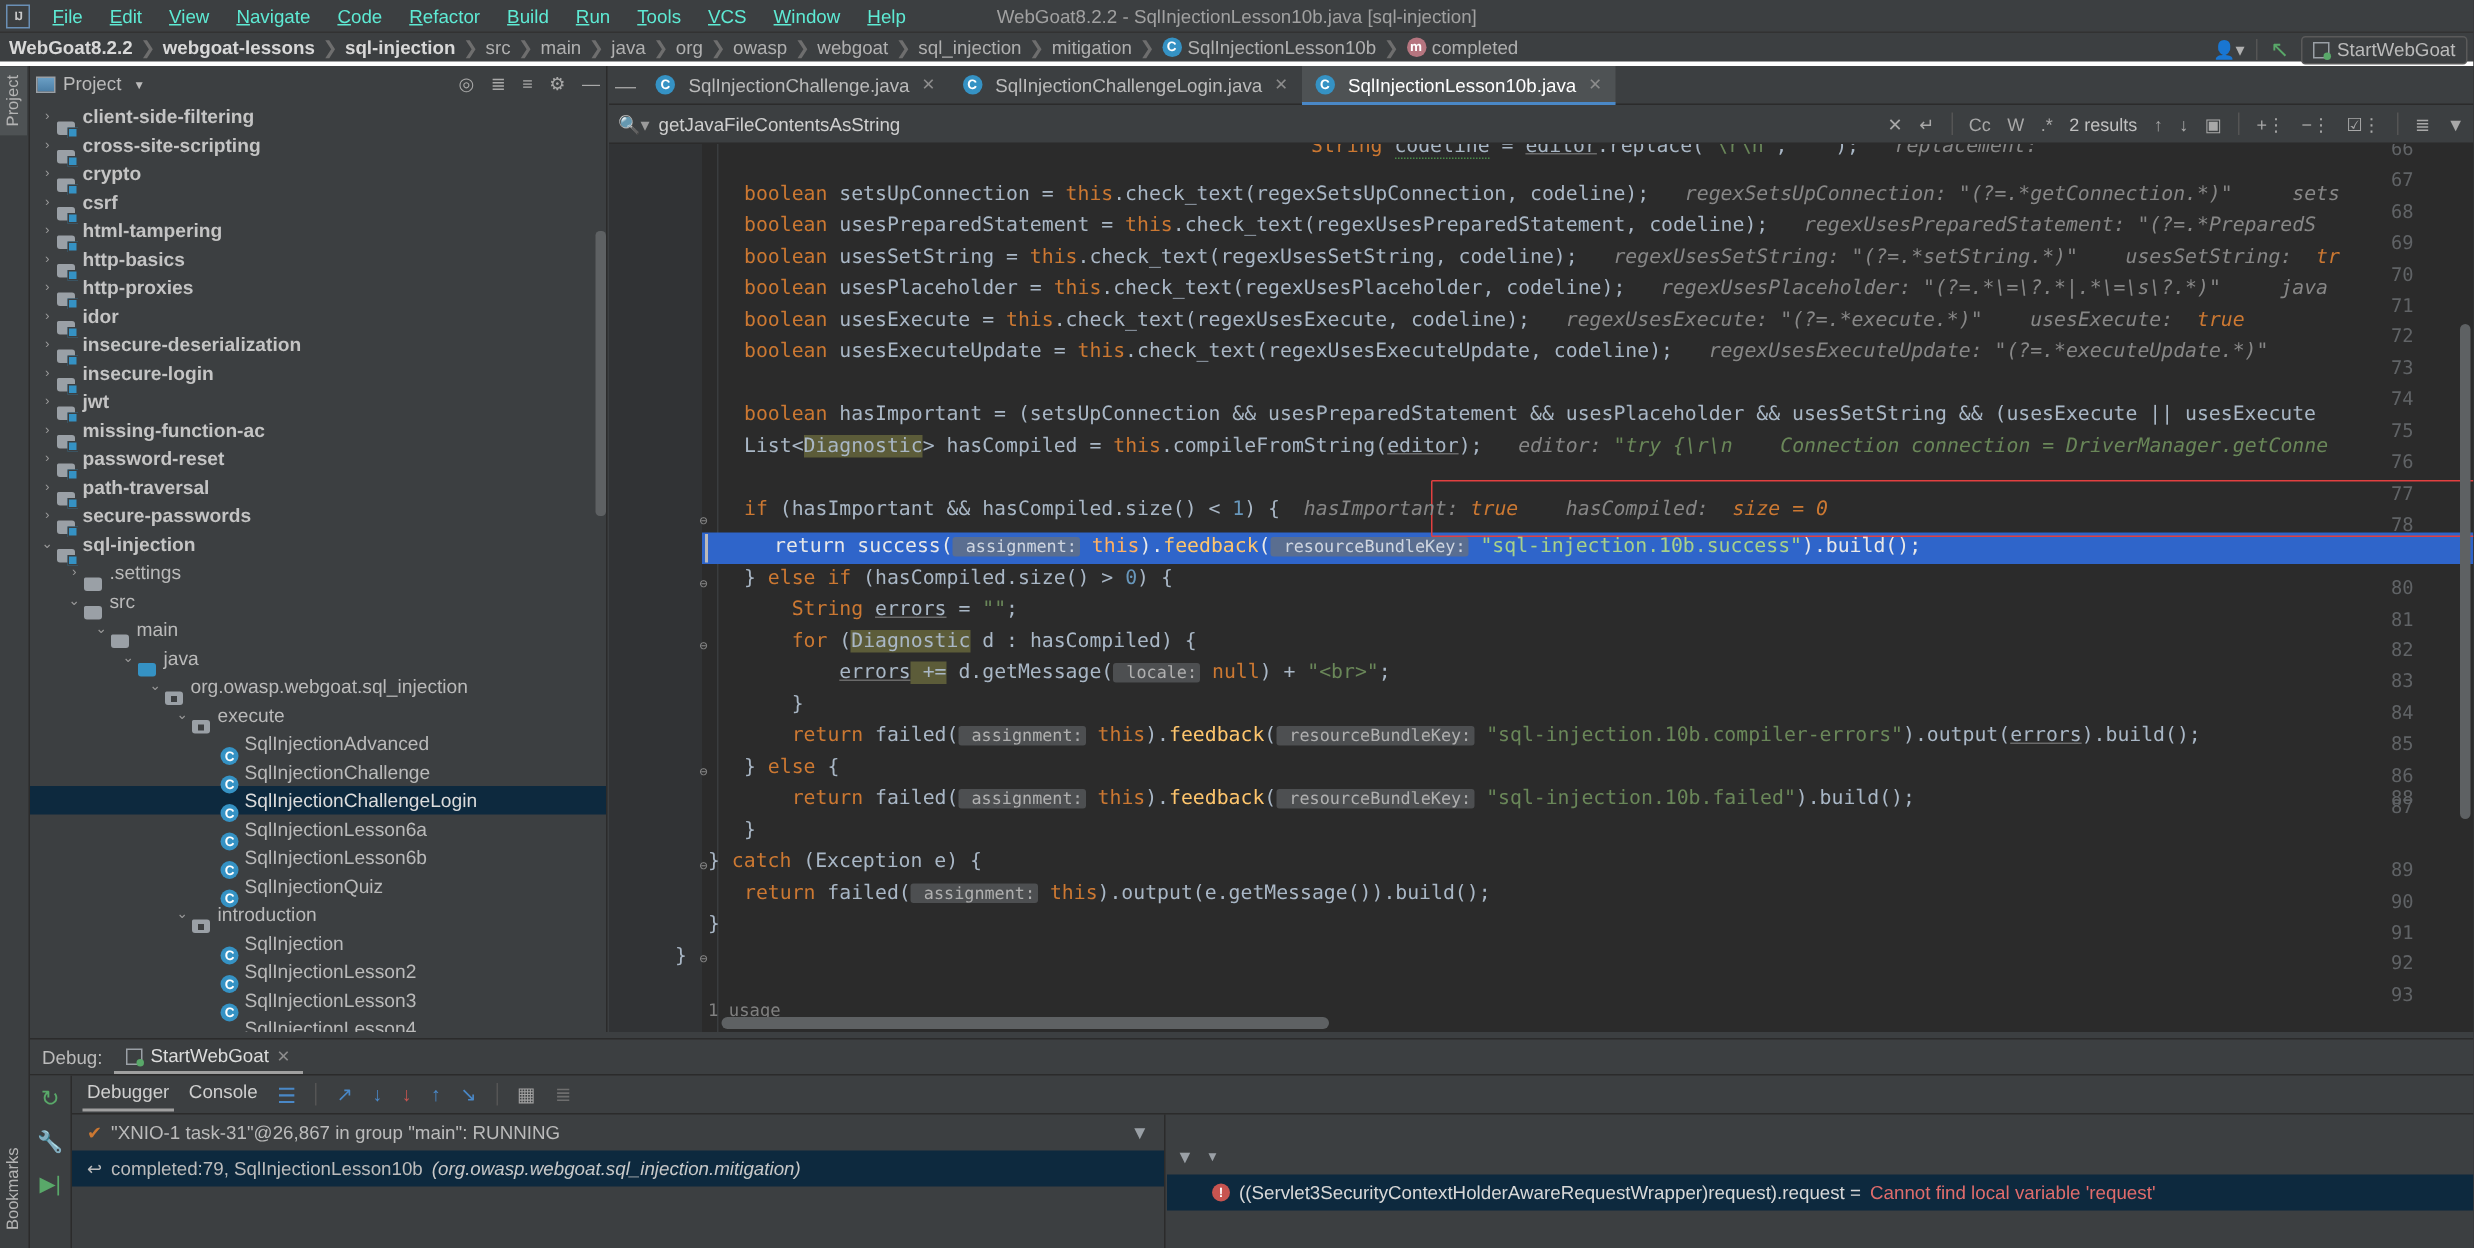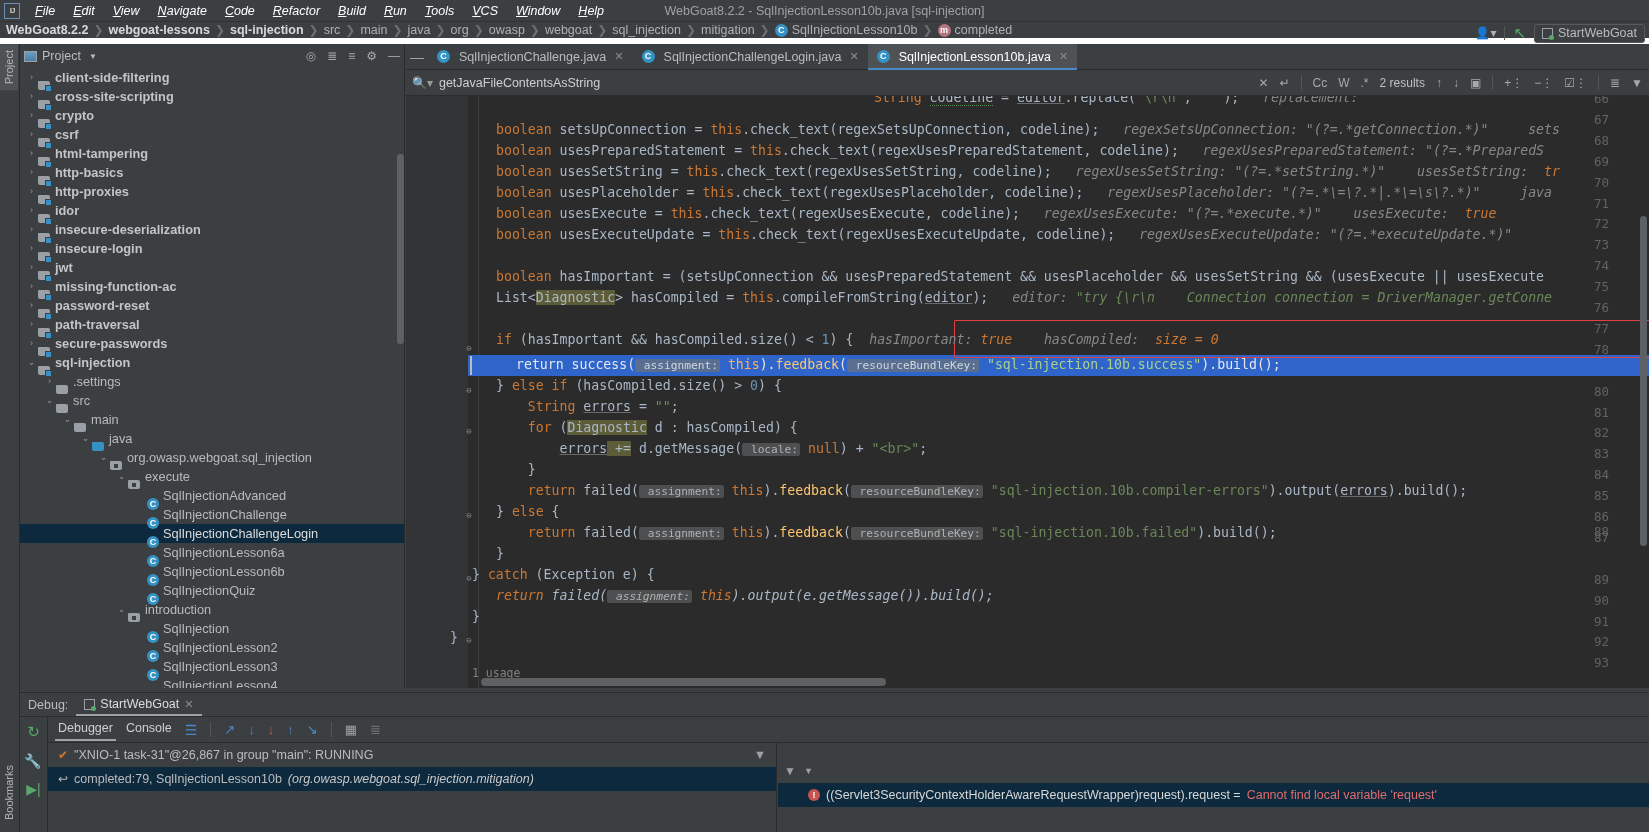--- a/index.html
+++ b/index.html
@@ -18,32 +18,32 @@
     position:relative; border-bottom:1px solid #323232;
   }
   .ij-logo {
     width:16px; height:16px; margin-left:4px; margin-right:6px;
     border:1px solid #6a8fb5; background:#3c3f41; color:#c8c8c8;
     font-size:8px; font-weight:bold; line-height:14px; text-align:center;
     font-family:"Liberation Sans", sans-serif; letter-spacing:-1px;
   }
   .menu { display:flex; gap:0px; }
   .menu-item {
-    font-size:12.5px; color:#ffffff; padding:2px 9px; cursor:default;font-style:italic;
+    font-size:12.5px; color:#5eead4; padding:2px 9px; cursor:default;
   }
   .menu-item .mn { text-decoration:underline; }
   .win-title {
     position:absolute; left:0; right:0; text-align:center;
     font-size:12.5px; color:#a1a1a1; pointer-events:none;
   }
 
   
   .navbar {
     height:22px; background:#3c3f41; display:flex; 
-    padding-left:6px; position:relative; border-bottom:6px solid #ffffff;
+    padding-left:6px; position:relative; border-bottom:3px solid #ffffff;
   }
   .crumb { display:flex; align-items:center; font-size:12.5px; }
   .crumb .sep { color:#6e6e6e; margin:0 5px; font-size:12px; }
   .crumb .c-norm { color:#b0b0b0; }
   .crumb .c-root { color:#d8d8d8; font-weight:bold; }
   .cls-badge {
     display:inline-block; width:13px; height:13px; border-radius:50%;
     background:#3592c4; color:#fff; font-size:9px; line-height:13px;
     text-align:center; margin-right:4px; font-weight:bold;
   }
@@ -728,21 +728,21 @@
         <div class="cl" style="top:385px;"><span class="txt">    </span><span class="kw">return</span><span class="txt"> failed(</span><span class="pname"> assignment:</span><span class="kw"> this</span><span class="txt">).</span><span class="mth">feedback</span><span class="txt">(</span><span class="pname"> resourceBundleKey:</span><span class="str"> "sql-injection.10b.compiler-errors"</span><span class="txt">).output(</span><span class="txt ul">errors</span><span class="txt">).build();</span></div>
 
         <div class="cl" style="top:406px;"><span class="txt">} </span><span class="kw">else</span><span class="txt"> {</span></div>
 
         <div class="cl" style="top:427px;"><span class="txt">    </span><span class="kw">return</span><span class="txt"> failed(</span><span class="pname"> assignment:</span><span class="kw"> this</span><span class="txt">).</span><span class="mth">feedback</span><span class="txt">(</span><span class="pname"> resourceBundleKey:</span><span class="str"> "sql-injection.10b.failed"</span><span class="txt">).build();</span></div>
 
         <div class="cl" style="top:448px;"><span class="txt">}</span></div>
 
         <div class="cl" style="top:469px; left:66px;"><span class="txt">} </span><span class="kw">catch</span><span class="txt"> (Exception e) {</span></div>
 
-        <div class="cl" style="top:490px;font-style:italic;"><span class="kw">return</span><span class="txt"> failed(</span><span class="pname"> assignment:</span><span class="kw"> this</span><span class="txt">).output(e.getMessage()).build();</span></div>
+        <div class="cl" style="top:490px;"><span class="kw">return</span><span class="txt"> failed(</span><span class="pname"> assignment:</span><span class="kw"> this</span><span class="txt">).output(e.getMessage()).build();</span></div>
 
         <div class="cl" style="top:511px; left:66px;"><span class="txt">}</span></div>
 
         <div class="cl" style="top:532px; left:44px;"><span class="txt">}</span></div>
       </div>
 
       <div class="usage-note" style="top:570px; left:66px;">1 usage</div>
 
       <div class="hscroll" style="bottom:2px; left:75px; width:405px;"></div>
       <div class="vscroll-code" style="top:120px; height:330px;"></div>

